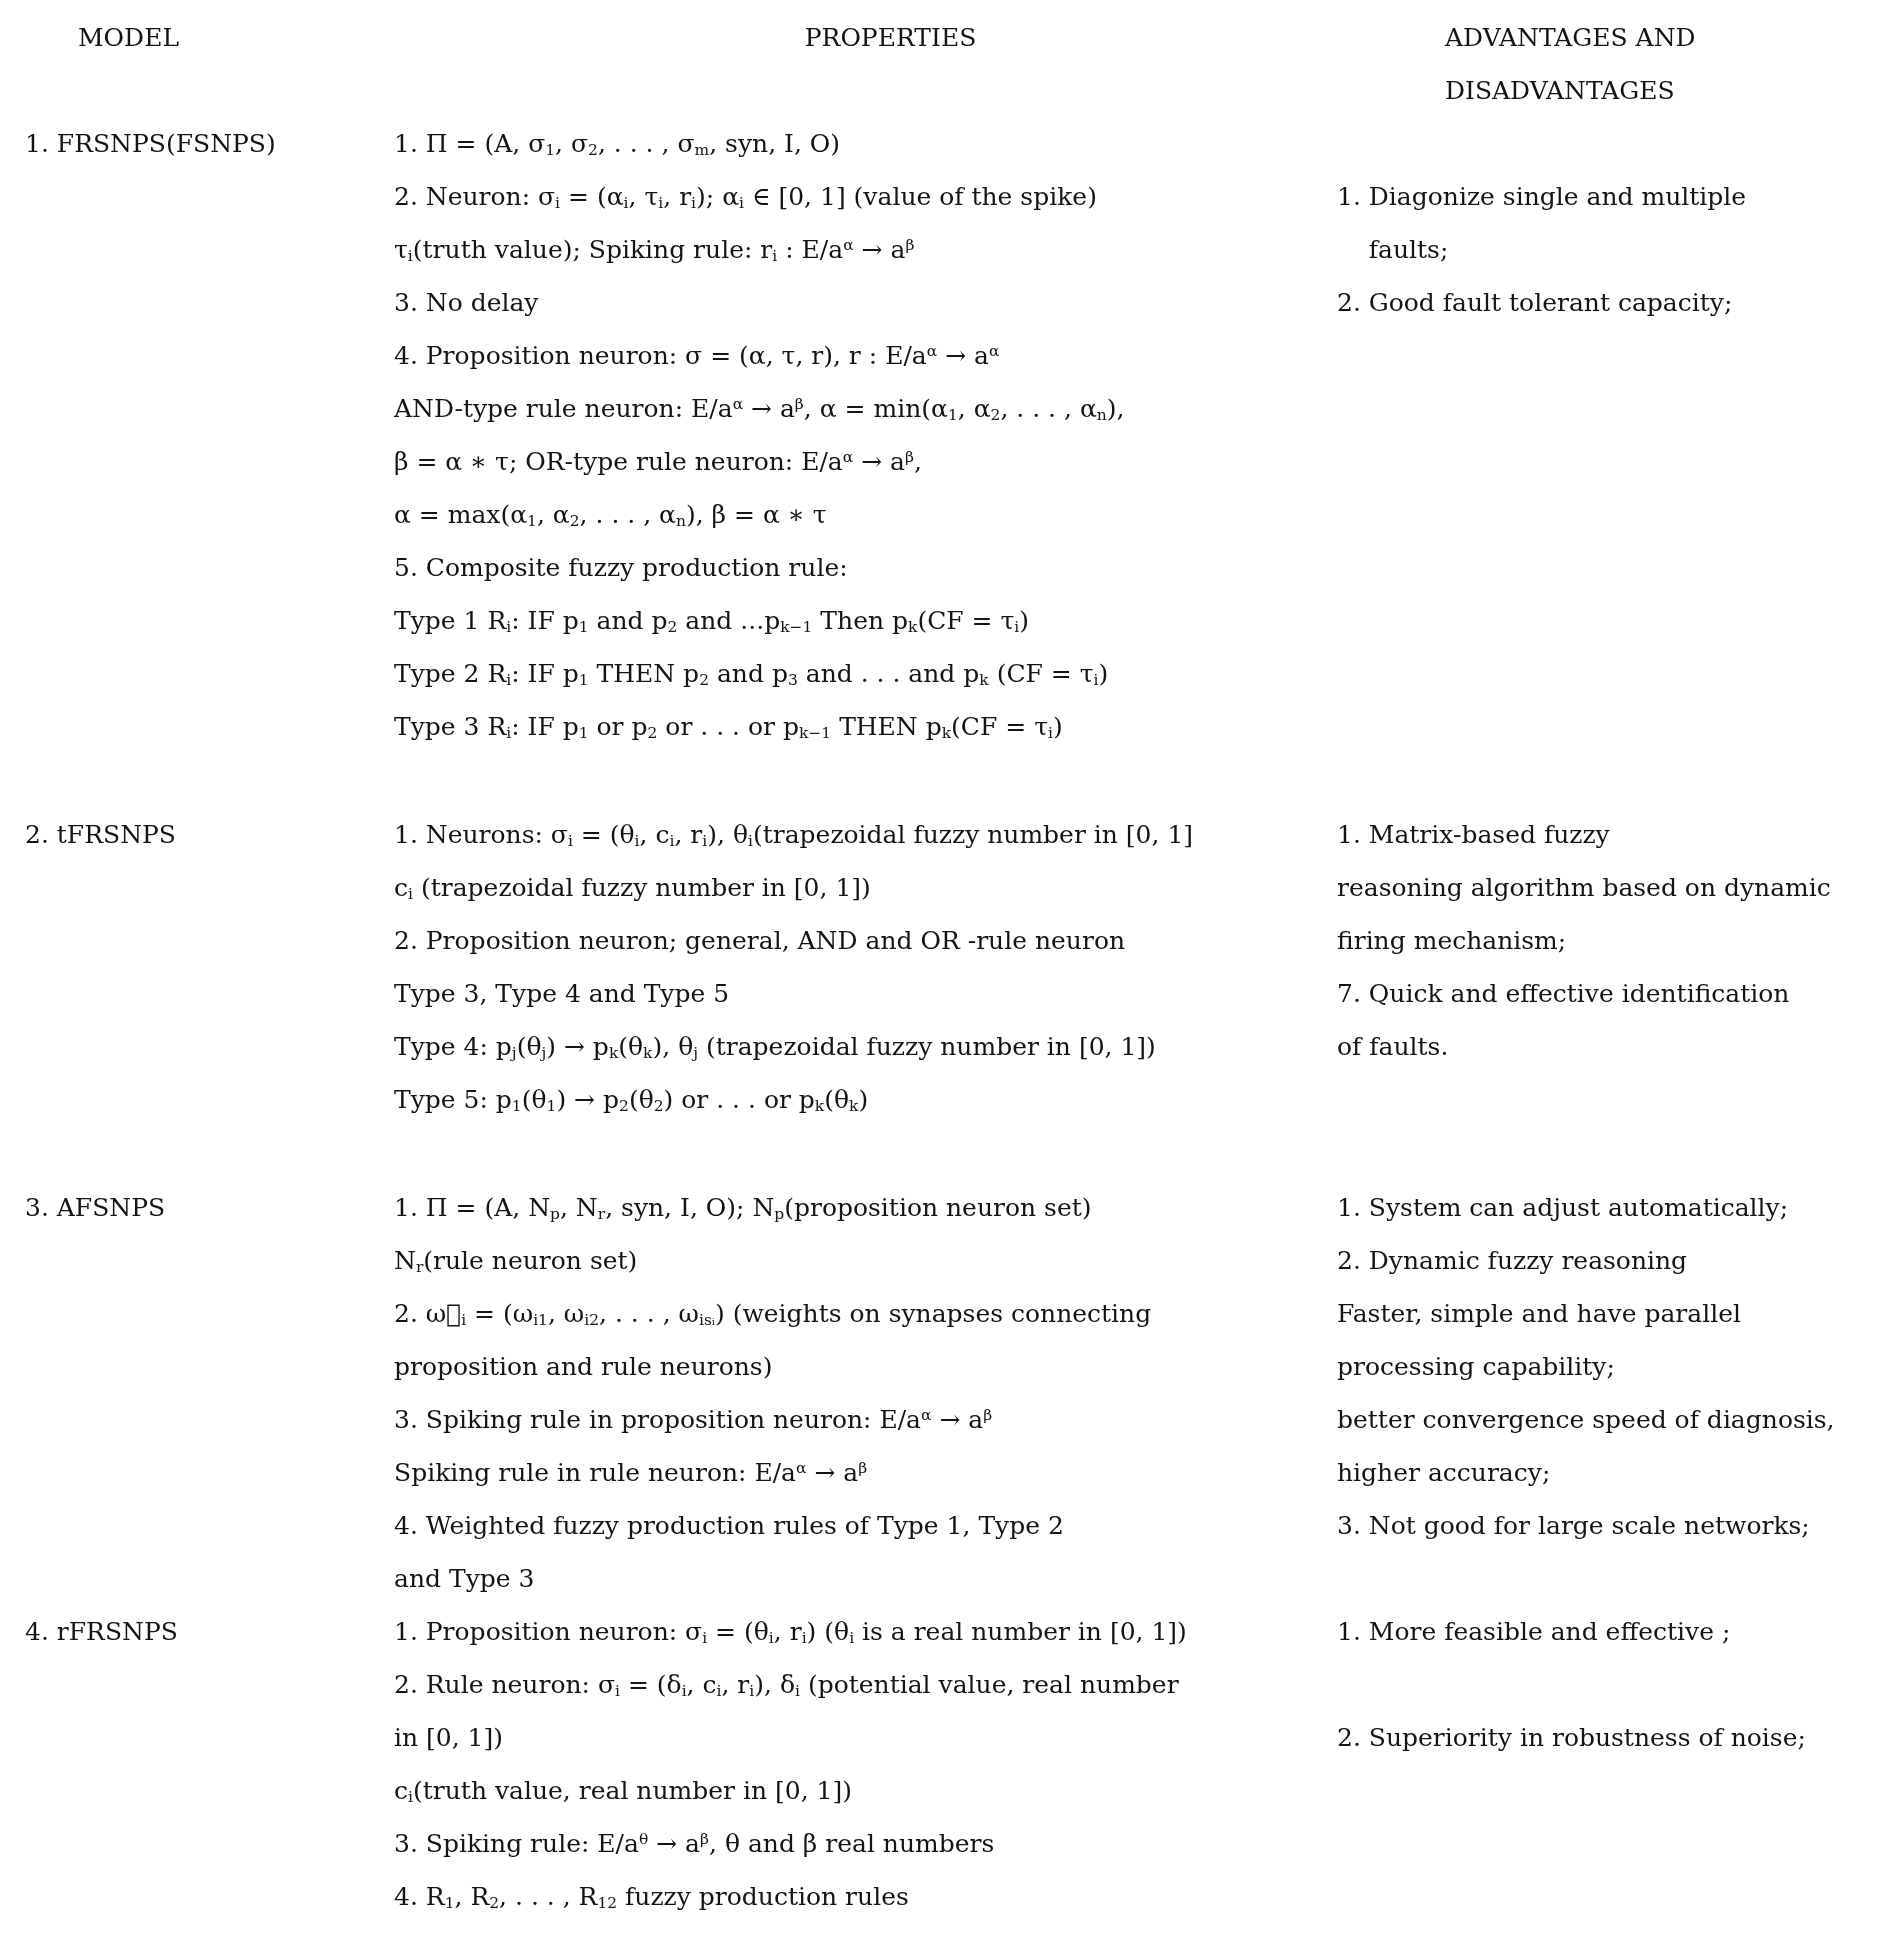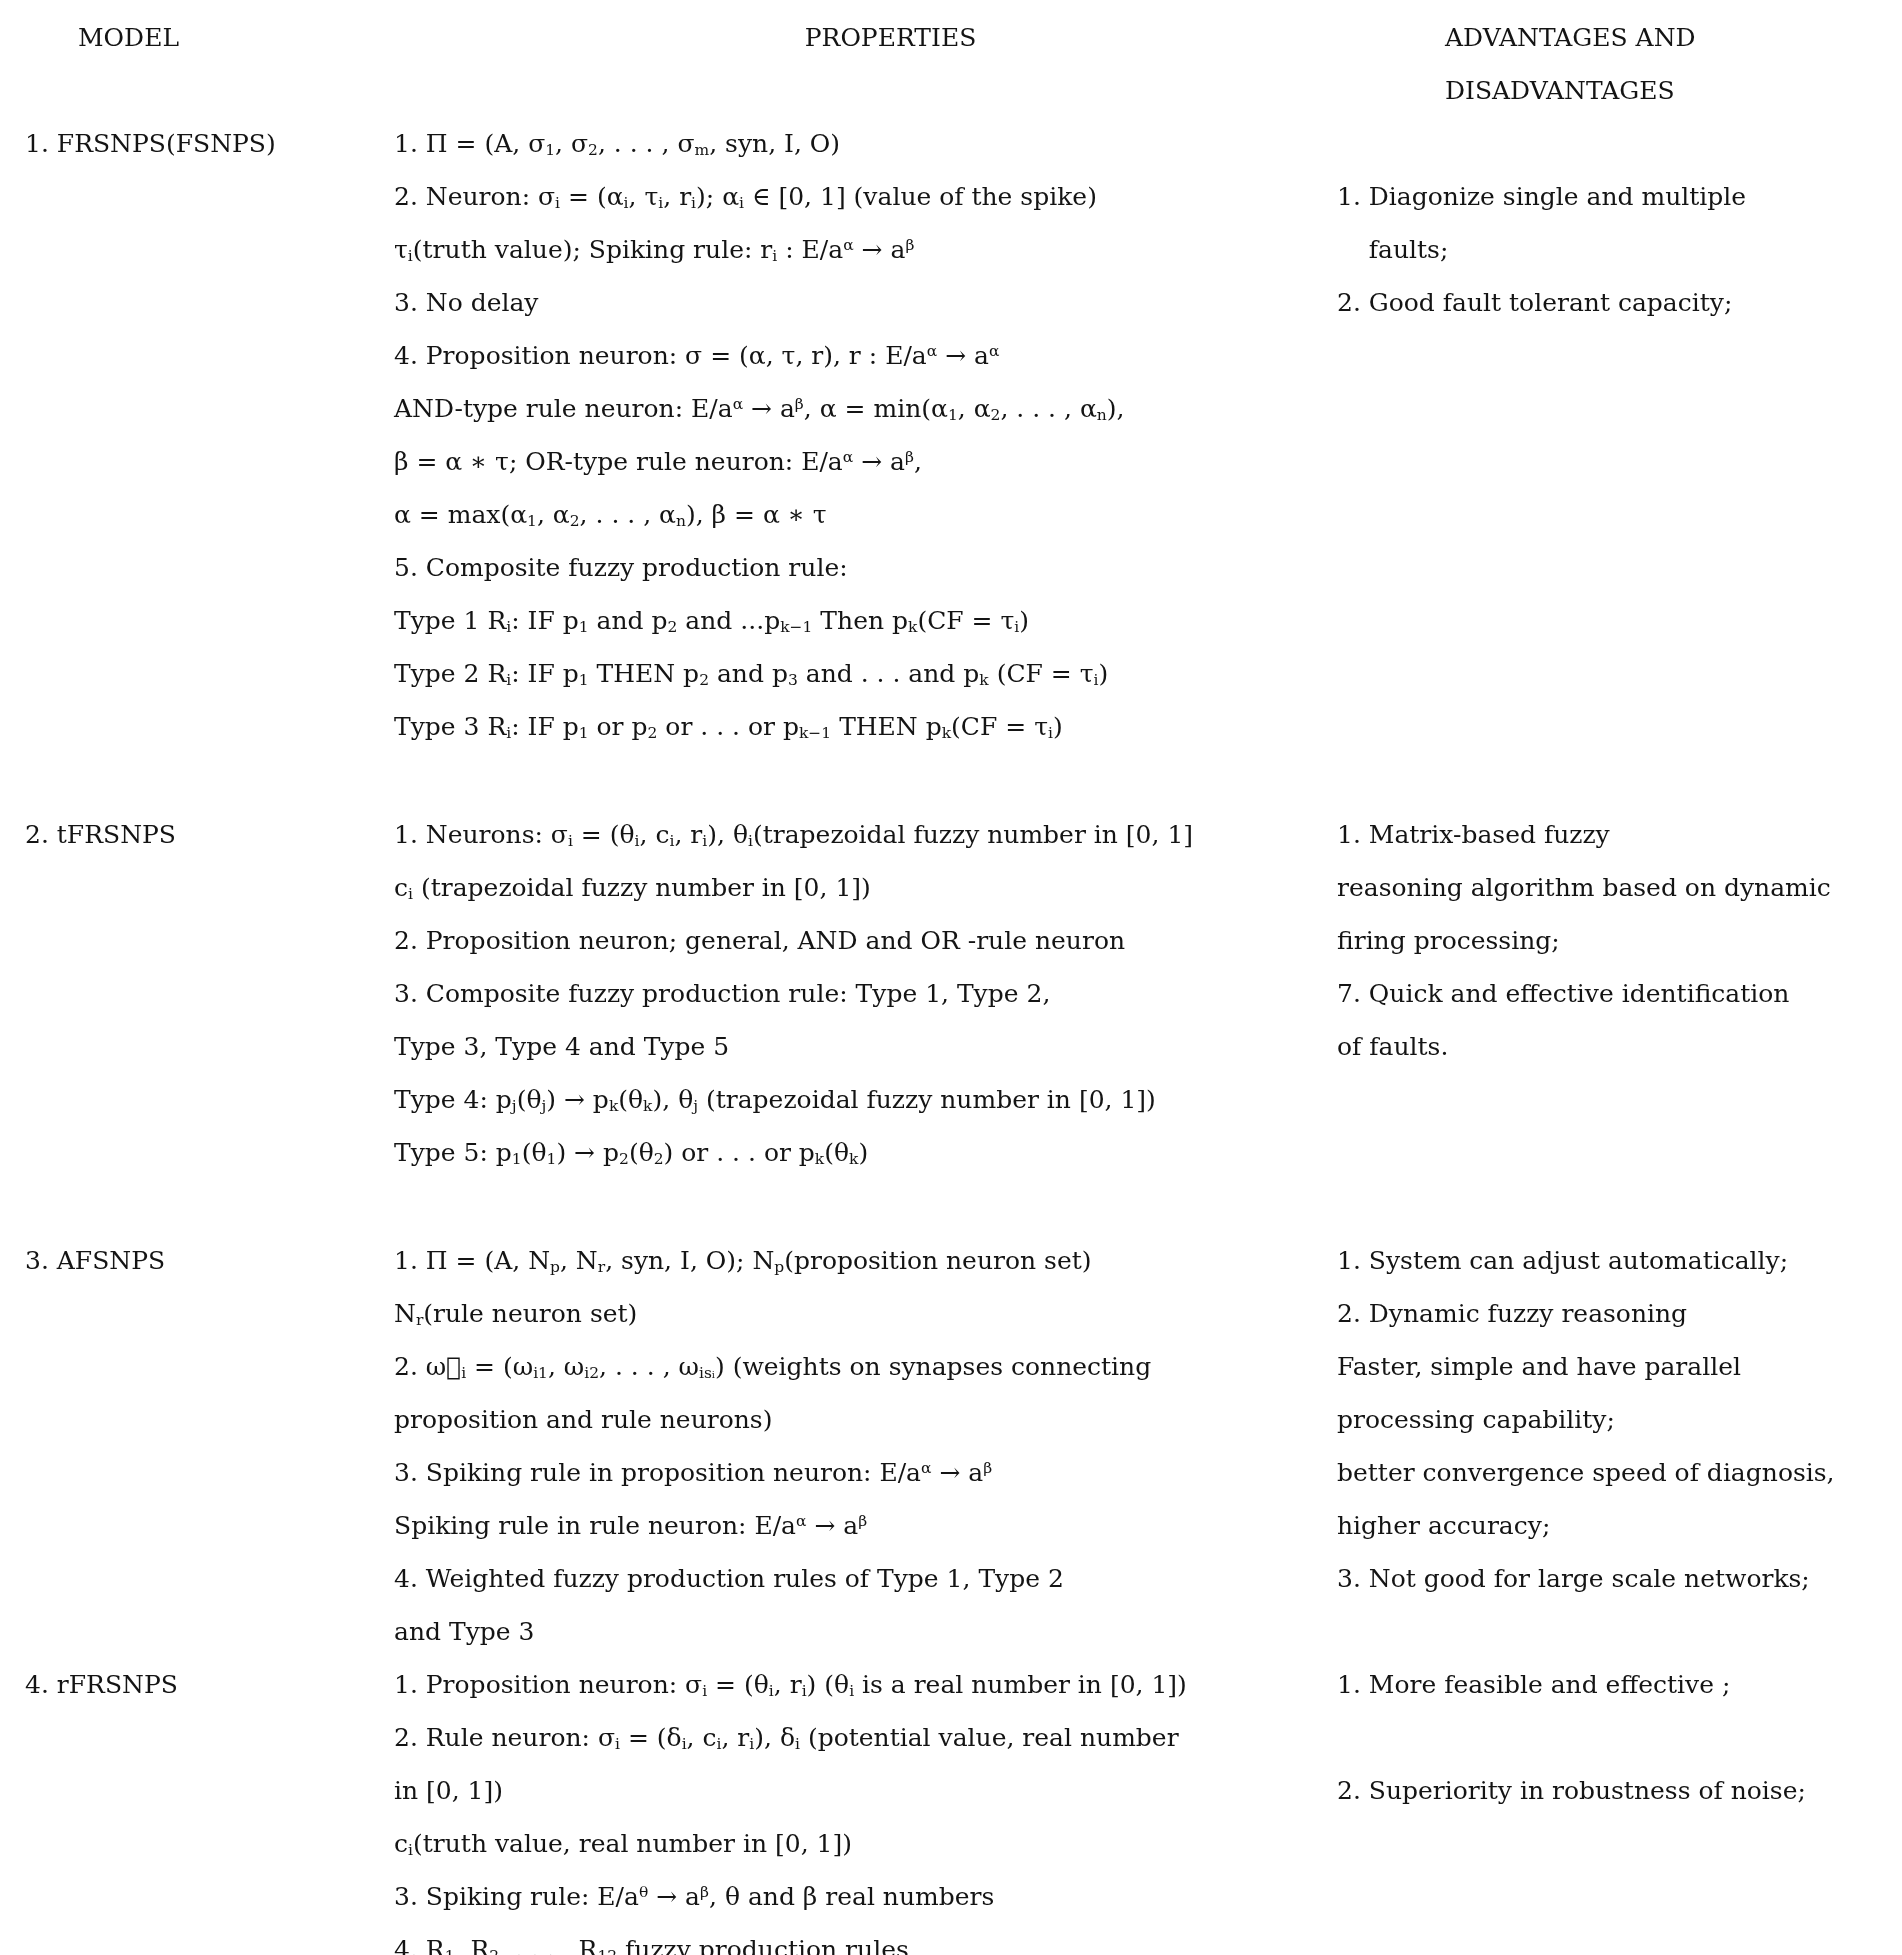--- a/index.html
+++ b/index.html
@@ -88,29 +88,28 @@
         </div>
       </div>
       <div class="grid-row table-row gap-after">
         <div>
           <div class="line">2. tFRSNPS</div>
         </div>
         <div>
           <div class="line">1. Neurons: σ<sub>i</sub> = (θ<sub>i</sub>, c<sub>i</sub>, r<sub>i</sub>), θ<sub>i</sub>(trapezoidal fuzzy number in [0, 1]</div>
           <div class="line">c<sub>i</sub> (trapezoidal fuzzy number in [0, 1])</div>
           <div class="line">2. Proposition neuron; general, AND and OR -rule neuron</div>
-          <div class="line">3. Composite fuzzy production rule: Type 1, Type 2,</div>
           <div class="line">Type 3, Type 4 and Type 5</div>
           <div class="line">Type 4: p<sub>j</sub>(θ<sub>j</sub>) → p<sub>k</sub>(θ<sub>k</sub>), θ<sub>j</sub> (trapezoidal fuzzy number in [0, 1])</div>
           <div class="line">Type 5: p<sub>1</sub>(θ<sub>1</sub>) → p<sub>2</sub>(θ<sub>2</sub>) or . . . or p<sub>k</sub>(θ<sub>k</sub>)</div>
         </div>
         <div>
           <div class="line">1. Matrix-based fuzzy</div>
           <div class="line">reasoning algorithm based on dynamic</div>
-          <div class="line">firing processing;</div>
+          <div class="line">firing mechanism;</div>
           <div class="line">7. Quick and effective identification</div>
           <div class="line">of faults.</div>
         </div>
       </div>
       <div class="grid-row table-row">
         <div>
           <div class="line">3. AFSNPS</div>
         </div>
         <div>
           <div class="line">1. Π = (A, N<sub>p</sub>, N<sub>r</sub>, syn, I, O); N<sub>p</sub>(proposition neuron set)</div>

